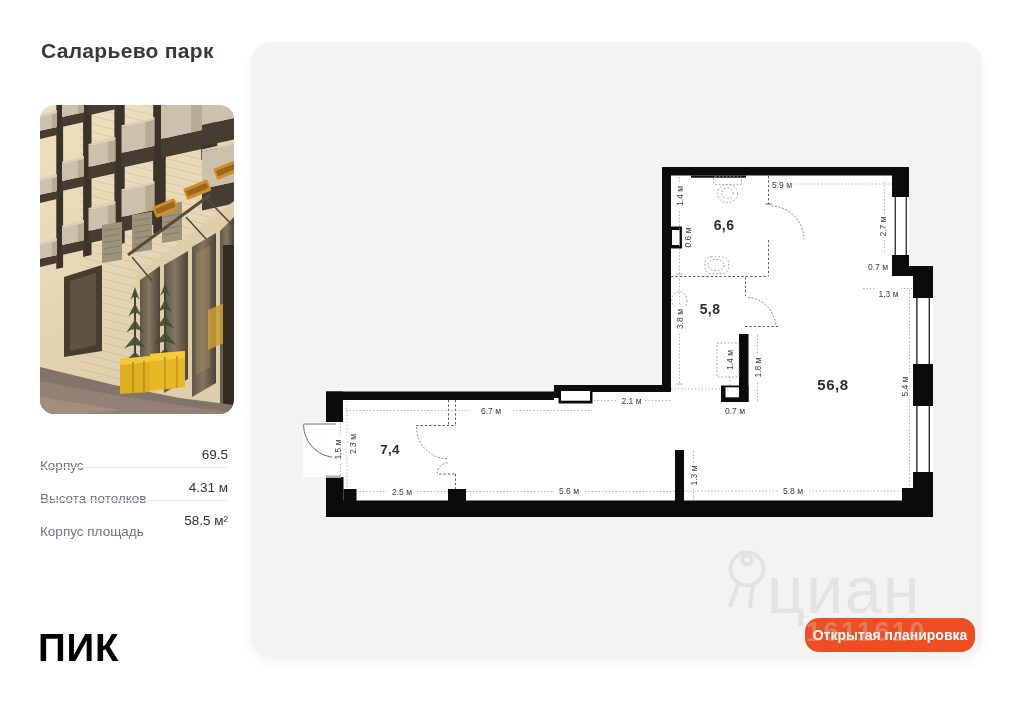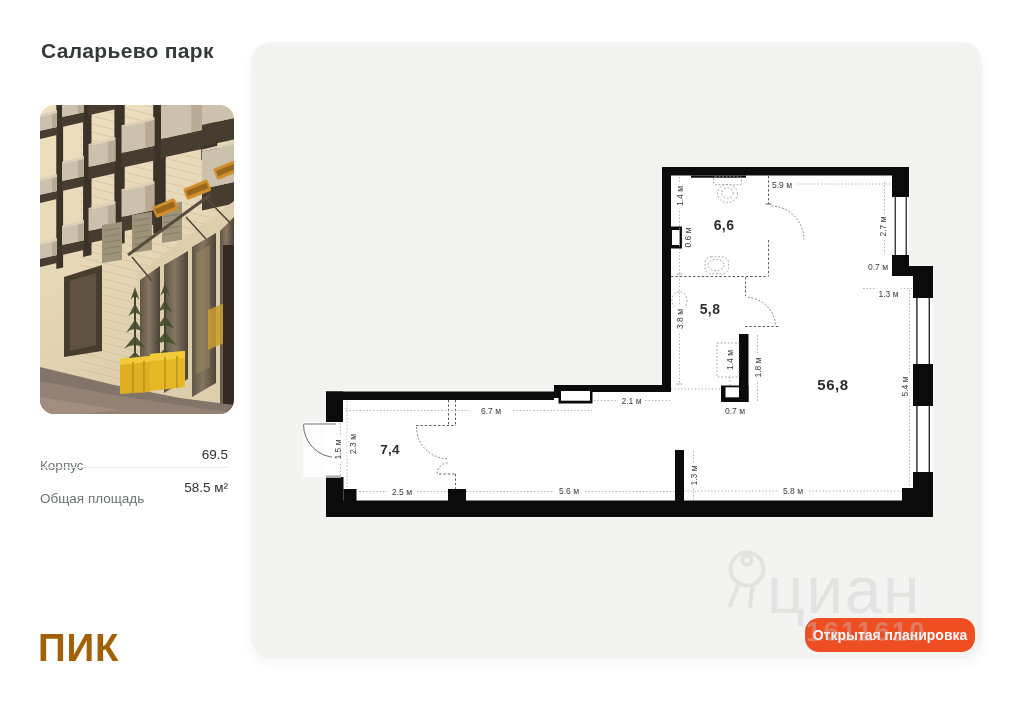--- a/index.html
+++ b/index.html
@@ -7,21 +7,21 @@
   .page{position:relative;width:1024px;height:702px;background:#ffffff;overflow:hidden;
         font-family:"Liberation Sans", sans-serif;}
   .title{position:absolute;left:41px;top:39px;font-size:21px;font-weight:bold;color:#333a37;letter-spacing:0.3px;}
   .card{position:absolute;left:251px;top:42px;width:731px;height:616px;background:#f3f4f2;border-radius:20px;box-shadow:0 6px 14px rgba(0,0,0,0.04);}
   .photo{position:absolute;left:40px;top:105px;width:194px;height:309px;border-radius:14px;overflow:hidden;}
   .tbl{position:absolute;left:40px;top:441px;width:188px;font-size:13.5px;}
   .row{position:relative;height:33px;}
   .row .lab{position:absolute;left:0;top:17px;color:#6d7478;}
   .row .val{position:absolute;right:0;top:6px;color:#2e3336;font-weight:normal;}
   .sep{position:absolute;left:0;right:0;bottom:6px;height:1px;background:#e9e9e9;}
-  .pik{position:absolute;left:38px;top:626px;font-size:38.5px;font-weight:bold;color:#a16207;letter-spacing:0.8px;}
+  .pik{position:absolute;left:38px;top:626px;font-size:38.5px;font-weight:bold;color:#000000;letter-spacing:0.8px;}
   .btn{position:absolute;left:805px;top:618px;width:170px;height:34px;border-radius:14px;background:#ef4e23;
        color:#ffffff;font-size:14px;font-weight:bold;text-align:center;line-height:34px;}
   .plansvg{position:absolute;left:0;top:0;}
   .wmsvg{position:absolute;left:0;top:0;pointer-events:none;}
 </style>
 </head>
 <body>
 <div class="page">
 
   <div class="title">Саларьево парк</div>
@@ -283,23 +283,28 @@
   </div>
 
   <div class="tbl">
 
     <div class="row">
         <span class="lab">Корпус</span>
         <span class="val">69.5</span>
         <span class="sep"></span>
       </div>
 
-
     <div class="row">
-        <span class="lab">Общая площадь</span>
+        <span class="lab">Высота потолков</span>
+        <span class="val">4.31 м</span>
+        <span class="sep"></span>
+      </div>
+
+    <div class="row">
+        <span class="lab">Корпус площадь</span>
         <span class="val">58.5 м²</span>
       </div>
   </div>
 
   <div class="pik">ПИК</div>
 
   <svg class="plansvg" width="1024" height="702" viewBox="0 0 1024 702">
 
   <polygon points="326,391.5 554,391.5 554,385 671,385 671,167 909,167 909,266 933,266 933,517 326,517" fill="#ffffff"></polygon>
 

